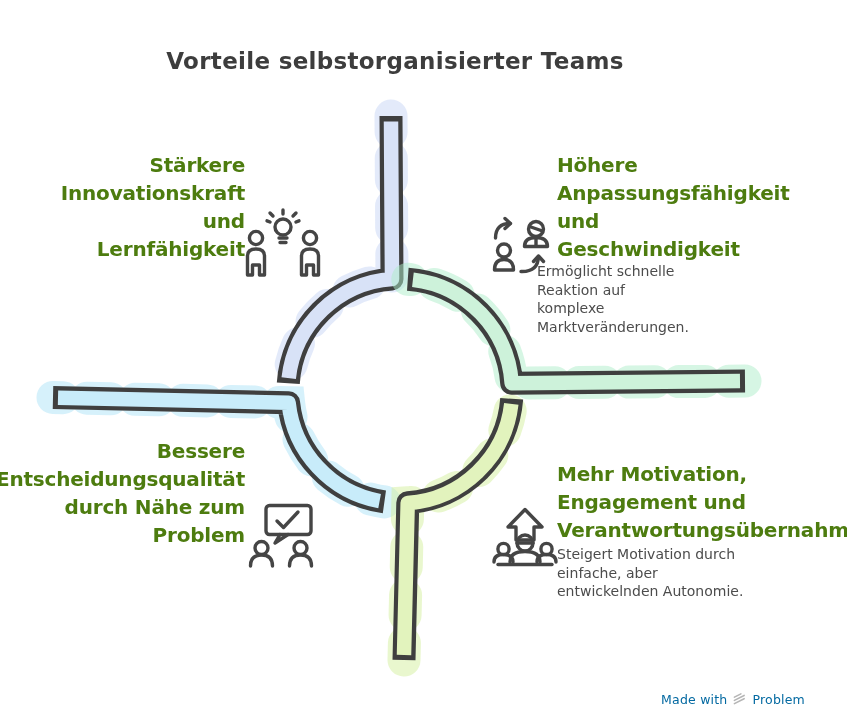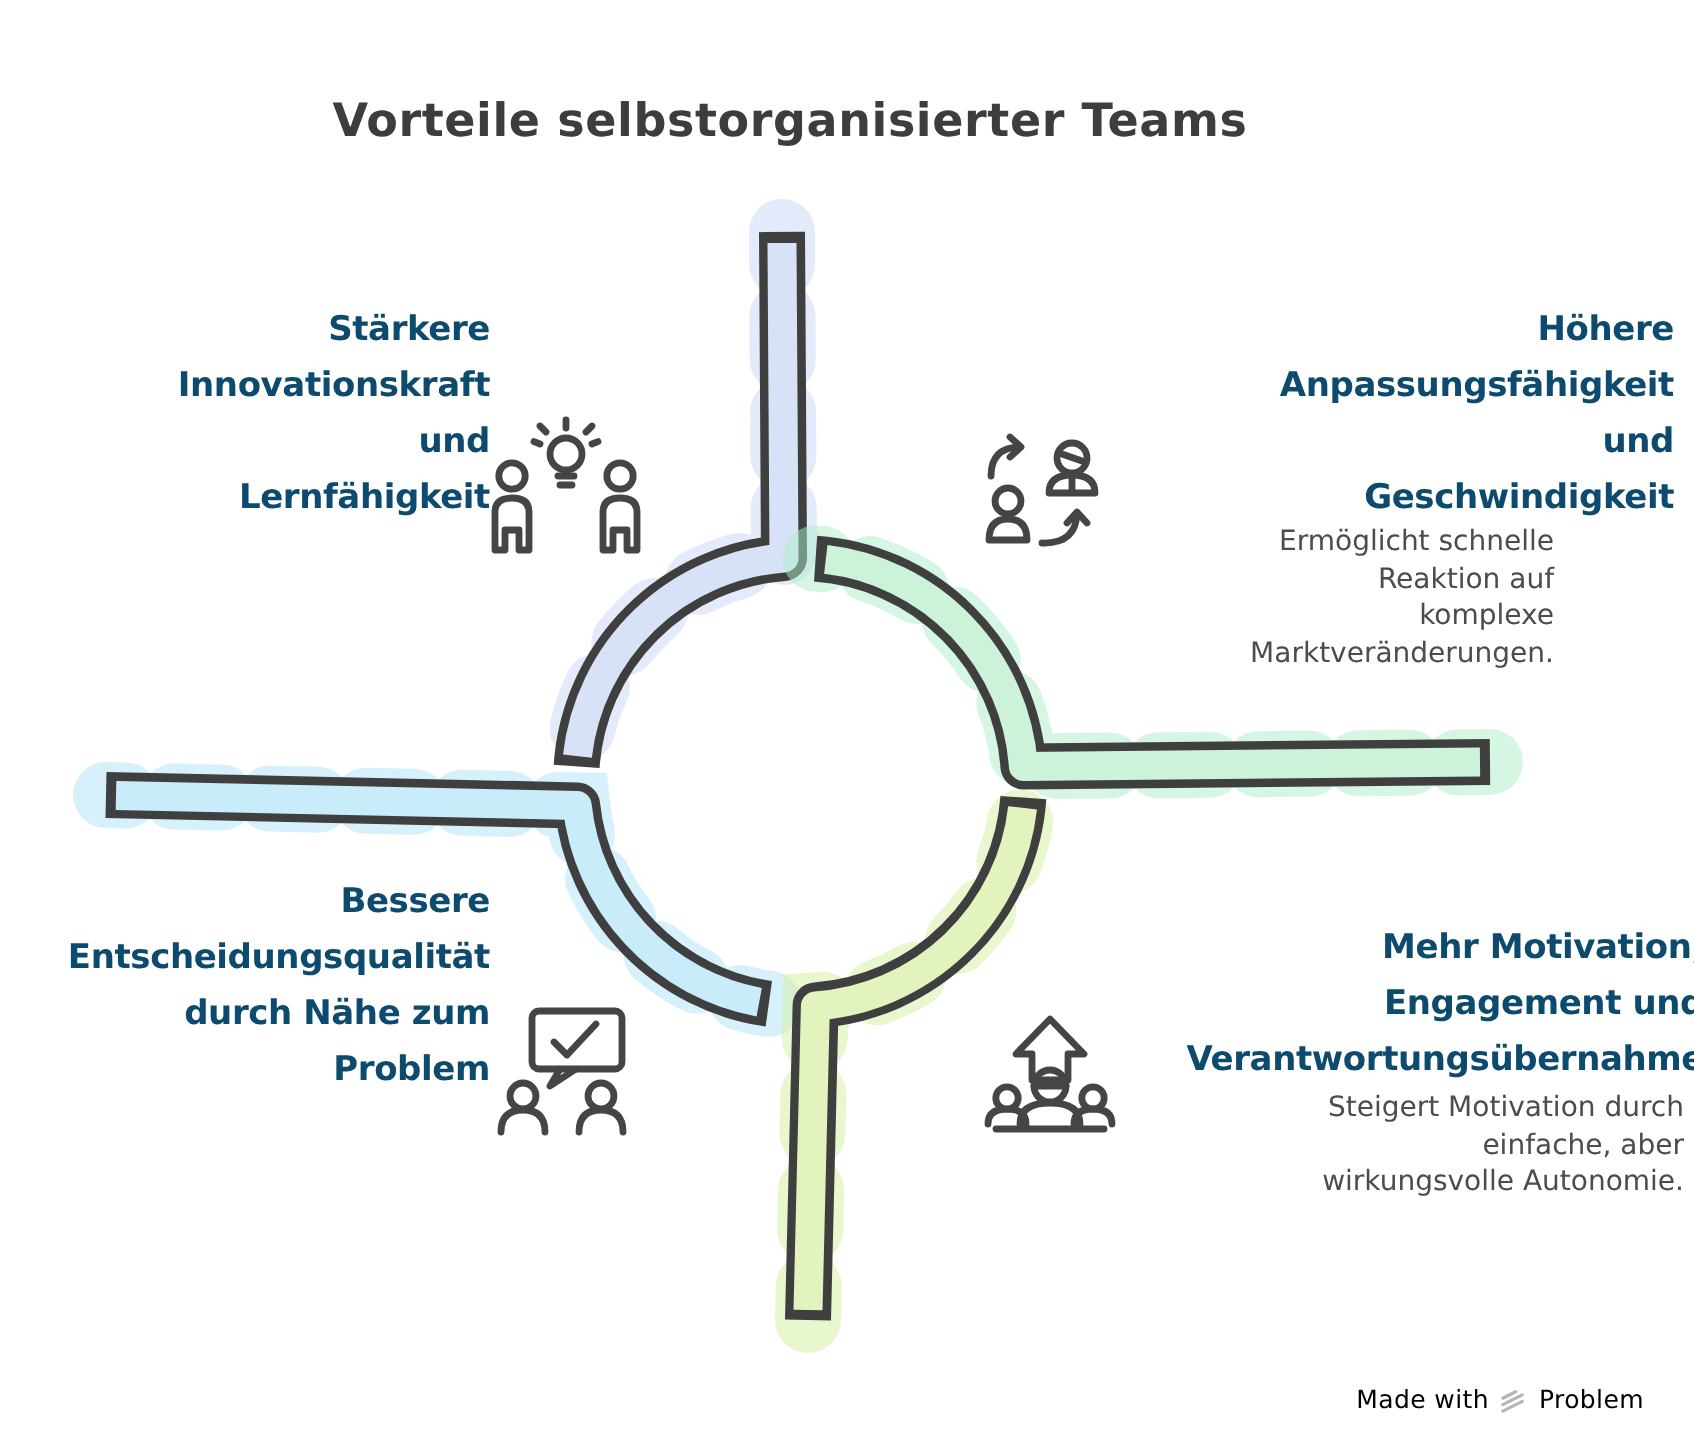--- a/index.html
+++ b/index.html
@@ -9,29 +9,29 @@
   }
   .title{
     position:absolute;left:0;top:48px;width:790px;text-align:center;
     font-size:23px;font-weight:800;color:#3d3d3d;letter-spacing:.3px;
   }
   .hub{position:absolute;left:0;top:0;}
   .hl{fill:none;stroke-width:33;stroke-linecap:round;opacity:.5;}
   .ink{fill:none;stroke-width:23;stroke-linejoin:round;stroke-linecap:butt;}
   .band{fill:none;stroke-width:14.5;stroke-linejoin:round;stroke-linecap:butt;}
   .qtext{position:absolute;white-space:pre-line;}
-  .qhead{font-size:17px;line-height:28px;font-weight:700;color:#0c4a6e;letter-spacing:-.2px;}
+  .qhead{font-size:20px;line-height:28px;font-weight:700;color:#4d7c0f;letter-spacing:-.2px;}
   .qdesc{font-size:14px;line-height:18.5px;font-weight:400;color:#4c4c4c;}
   .alignR{text-align:right;}
-  .alignL{text-align:right;}
+  .alignL{text-align:left;}
   .q-icon{position:absolute;}
   .q-icon g{fill:none;stroke-linecap:round;stroke-linejoin:round;}
   .footer{
-    position:absolute;right:25px;bottom:19px;display:flex;align-items:flex-end;gap:5px;
-    font-size:12.5px;color:#000000;letter-spacing:.2px;
+    position:absolute;right:42px;bottom:19px;display:flex;align-items:flex-start;gap:5px;
+    font-size:12.5px;color:#0369a1;letter-spacing:.2px;
   }
 </style>
 </head>
 <body>
 
 <div class="canvas">
 
   <div class="title">Vorteile selbstorganisierter Teams</div>
 
   <svg class="hub" width="847" height="726" viewBox="0 0 847 726">
@@ -109,21 +109,21 @@
       <circle cx="52.5" cy="46" r="6.5"></circle>
       <path d="M41.5 64Q41.5 53 52.5 53t11 11"></path>
     </g>
   </svg>
 
   <div class="qtext qhead alignL" style="left:557px;top:460px;width:295px;">Mehr Motivation,
 Engagement und
 Verantwortungsübernahme</div>
   <div class="qtext qdesc alignL" style="left:557px;top:545px;width:285px;">Steigert Motivation durch
 einfache, aber
-wirkungsvolle Autonomie.</div>
+entwickelnden Autonomie.</div>
   <svg class="q-icon" style="left:491px;top:507px;" width="68" height="68" viewBox="0 0 68 68">
     <g stroke-width="3.4" stroke="#454545">
       <path d="M34 2.5L51 20h-8v13H25V20h-8z"></path>
       <circle cx="12.5" cy="42" r="5.6"></circle>
       <path d="M3 55q0-7.5 9.5-7.5T22 55"></path>
       <circle cx="55.5" cy="42" r="5.6"></circle>
       <path d="M46 55q0-7.5 9.5-7.5T65 55"></path>
       <circle cx="34" cy="36" r="8"></circle>
       <path d="M26 36h16"></path>
       <path d="M19 55q0-10.5 15-10.5T49 55"></path>

